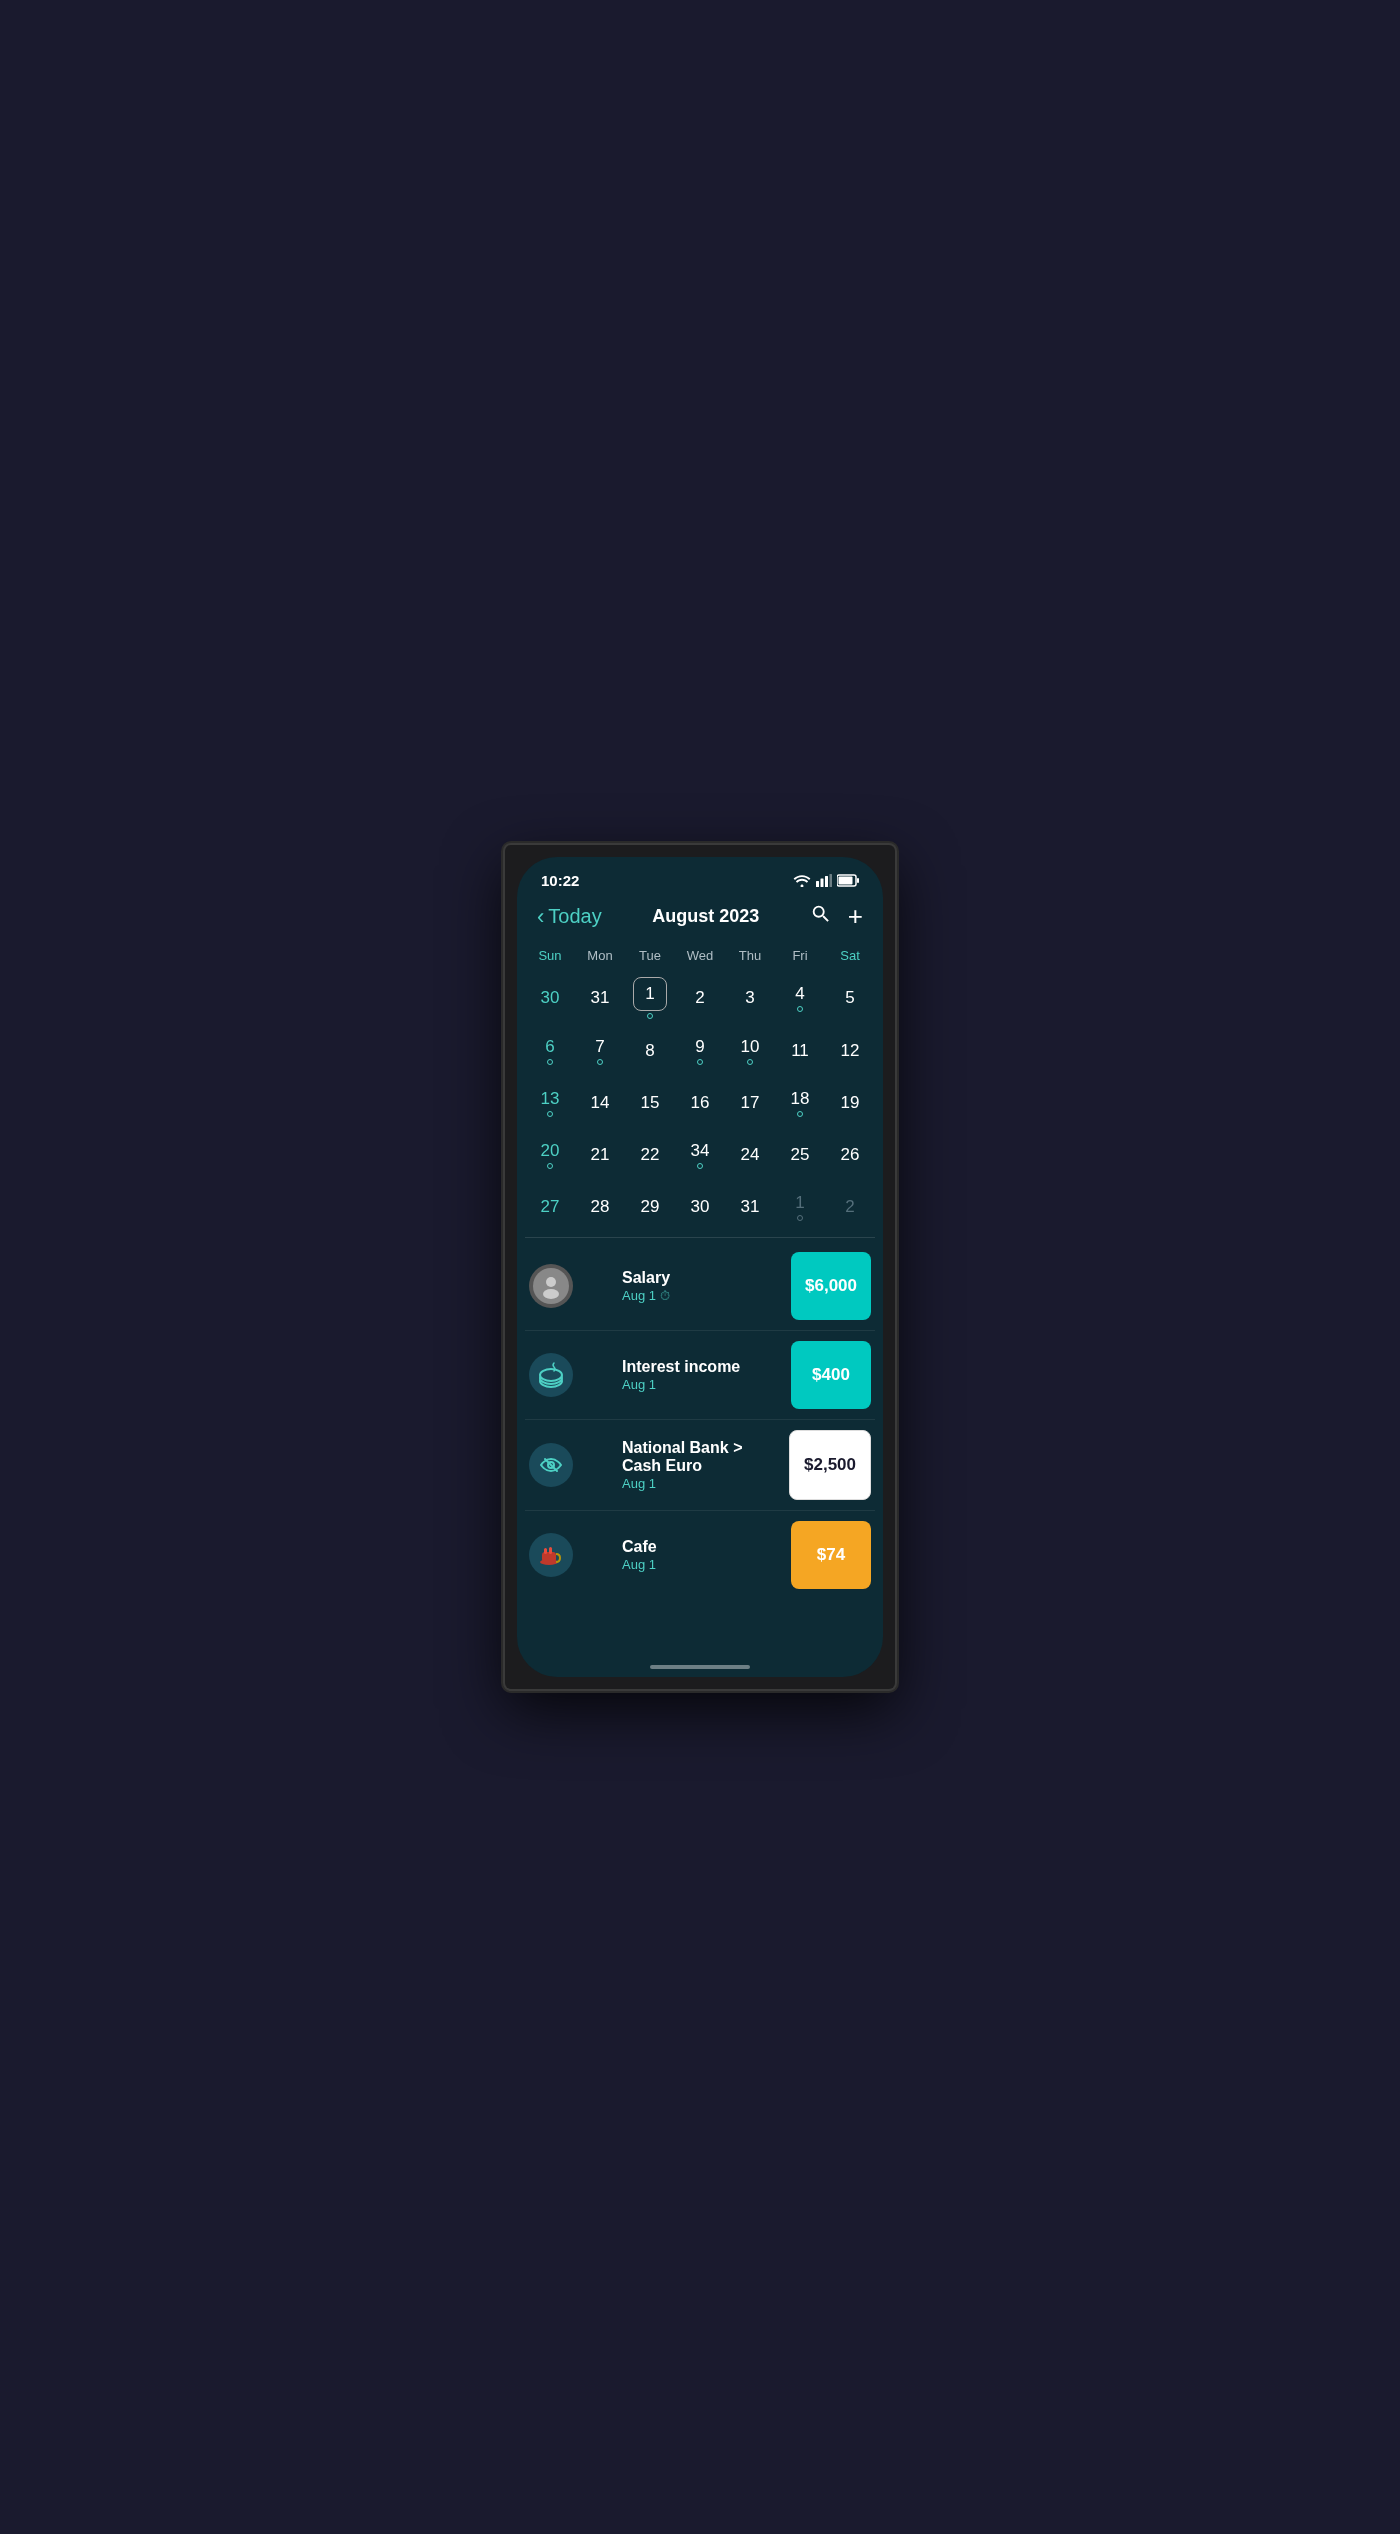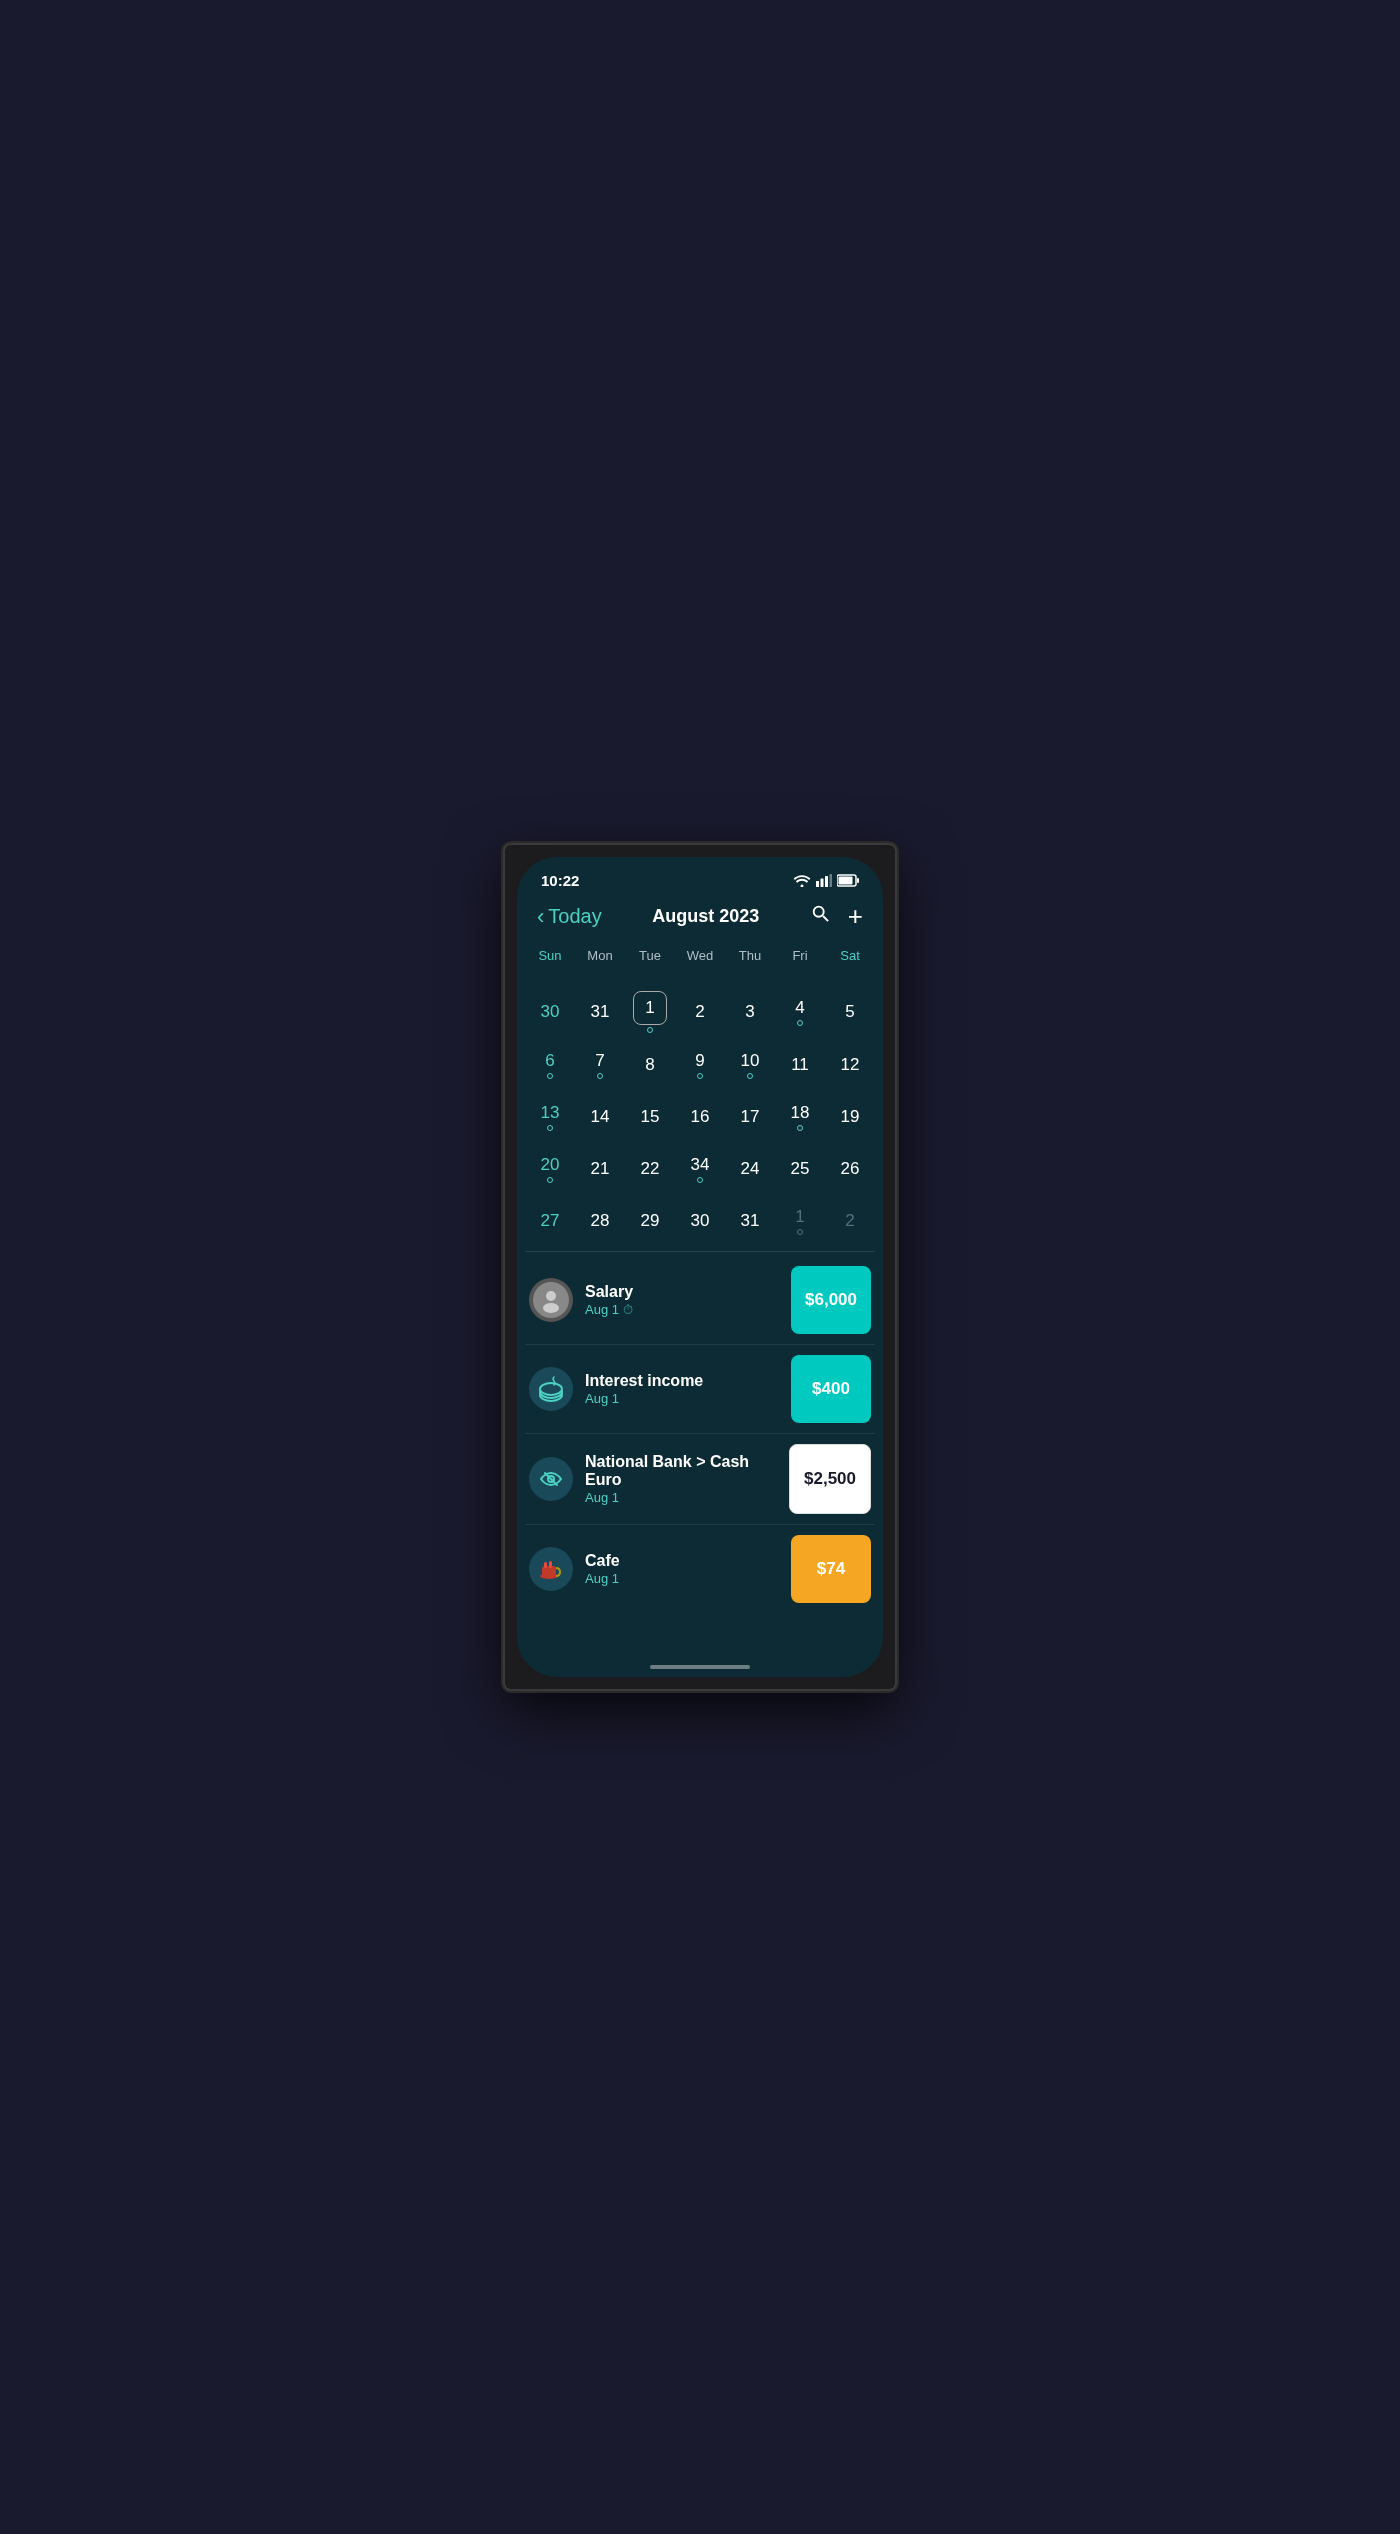--- a/index.html
+++ b/index.html
@@ -77,21 +77,21 @@
       font-size: 22px;
       cursor: pointer;
     }
     .calendar-grid {
       width: 100%;
       padding: 0 8px;
     }
     .day-headers {
       display: grid;
       grid-template-columns: repeat(7, 1fr);
-      margin-bottom: 18px;
+      margin-bottom: 4px;
     }
     .day-header {
       text-align: center;
       font-size: 13px;
       font-weight: 500;
       padding: 4px 0;
     }
     .day-header.sun { color: #4dd0c4; }
     .day-header.sat { color: #4dd0c4; }
     .day-header.weekday { color: #b0bec5; }
@@ -139,20 +139,21 @@
       margin: 4px 8px;
     }
     .transactions {
       padding: 0 8px;
     }
     .transaction-item {
       display: flex;
       align-items: center;
       padding: 10px 4px;
       border-bottom: 1px solid rgba(255,255,255,0.08);
+      gap: 37px;
     }
     .transaction-icon {
       width: 44px;
       height: 44px;
       border-radius: 22px;
       display: flex;
       align-items: center;
       justify-content: center;
       margin-right: 12px;
       font-size: 22px;

